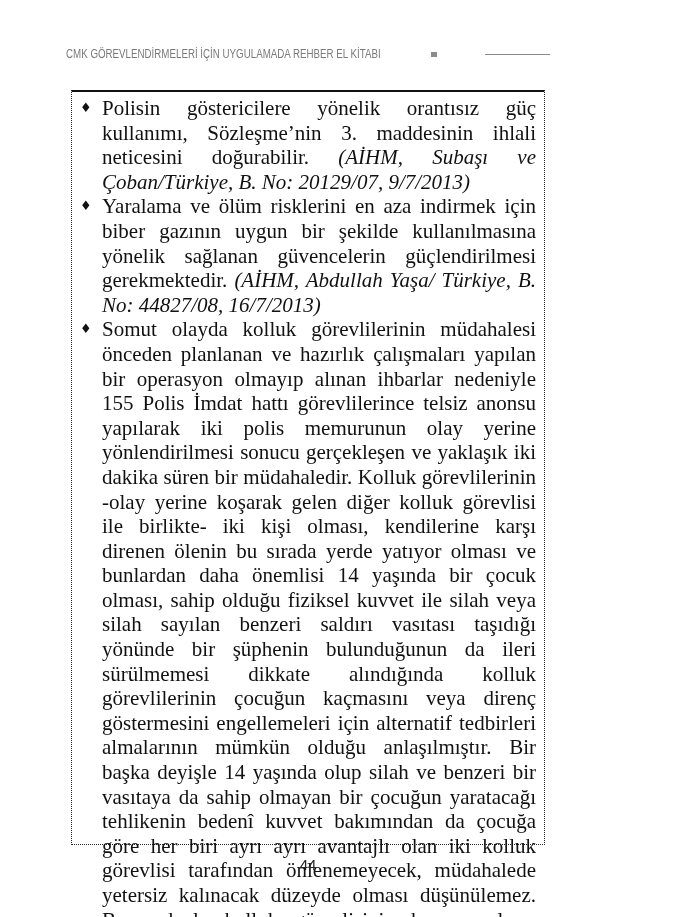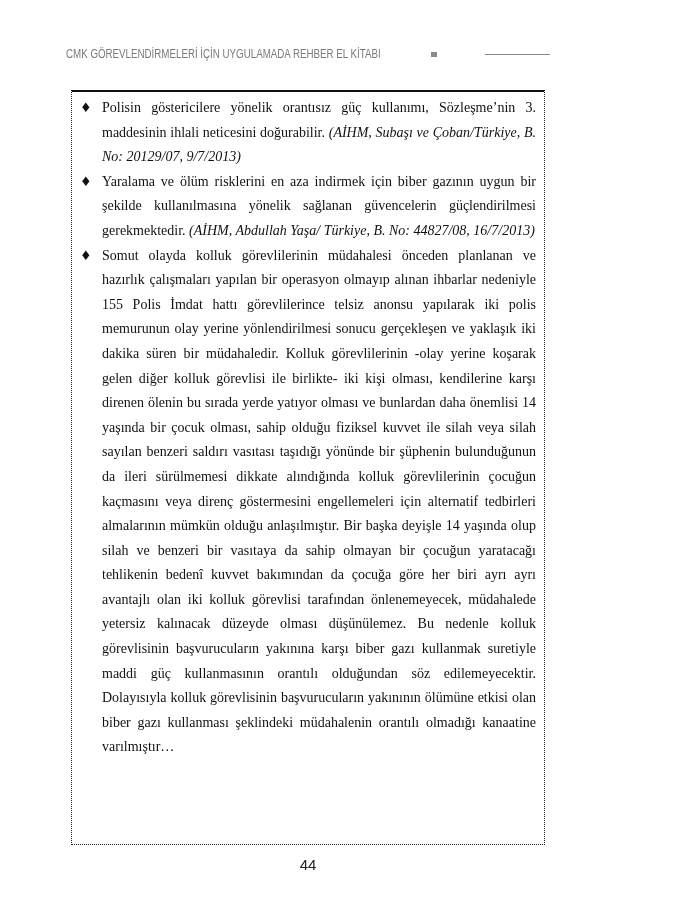--- a/index.html
+++ b/index.html
@@ -26,21 +26,21 @@
     box-sizing: border-box;
   }
   .items { list-style: none; margin: 0; padding: 4px 0 0 0; }
   .item { position: relative; padding-left: 30px; padding-right: 8px; }
   .bullet {
     position: absolute; left: 8px; top: 0; font-size: 13px; line-height: 24.6px;
     font-family: "DejaVu Sans", sans-serif; color: #111;
   }
   .text {
     font-family: "Liberation Serif", serif;
-    font-size: 14px; line-height: 24.6px; color: #111;
+    font-size: 21px; line-height: 24.6px; color: #111;
     text-align: justify; margin: 0;
     hyphens: manual;
   }
   .cite { font-style: italic; }
   .page-number {
     position: absolute; left: 0; width: 616px; top: 856px; text-align: center;
     font-family: Liberation Sans, sans-serif; font-size: 15px; color: #222;
   }
 </style>
 </head>

